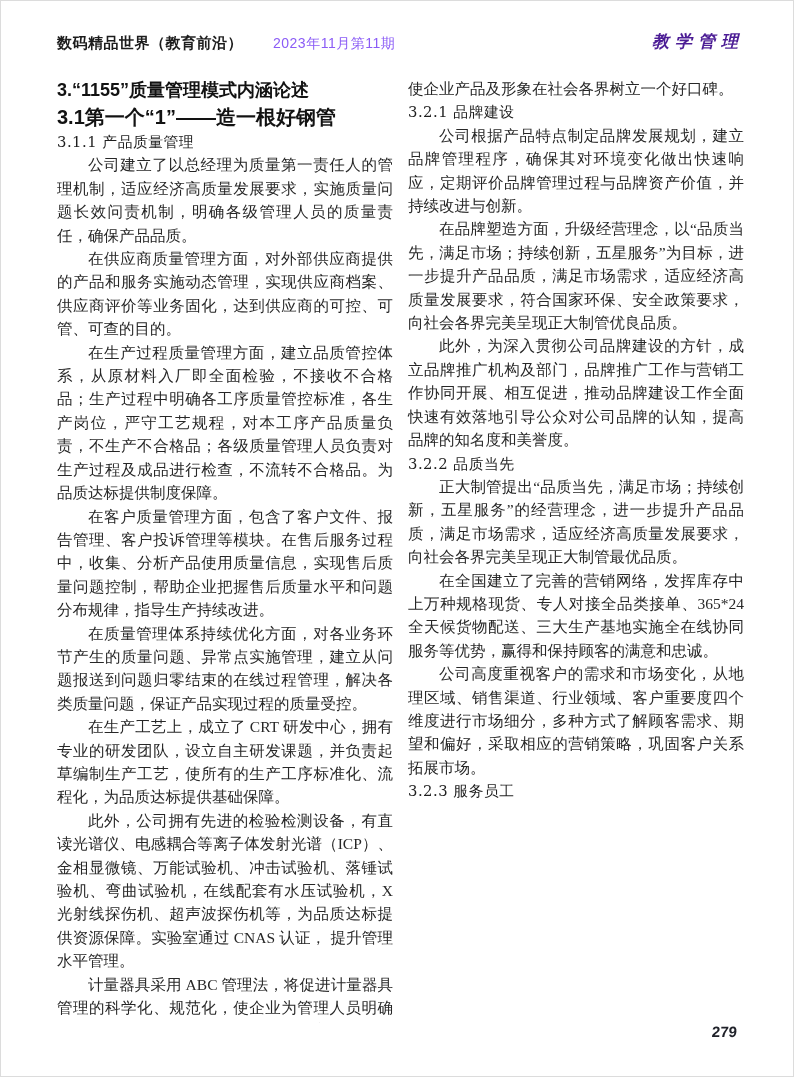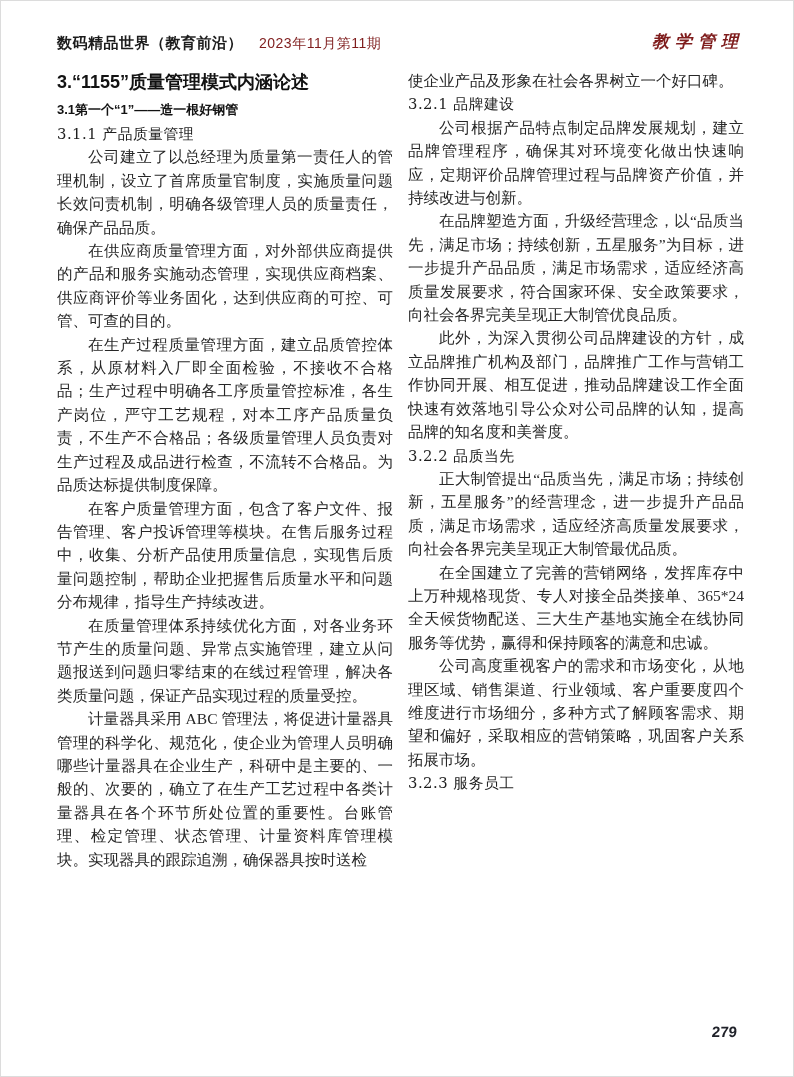--- a/index.html
+++ b/index.html
@@ -21,44 +21,44 @@
     display:flex;justify-content:space-between;align-items:flex-end;
     height:24px;
   }
   .head-left{display:flex;align-items:baseline;}
   .journal{
     font-family:"Liberation Sans", sans-serif;
     font-weight:700;font-size:15px;color:#1c1c1c;letter-spacing:.5px;
   }
   .issue{
     font-family:"Liberation Sans", sans-serif;
-    font-weight:400;font-size:14px;color:#7f1d1d;margin-left:16px;letter-spacing:.5px;
+    font-weight:400;font-size:14px;color:#8b5cf6;margin-left:30px;letter-spacing:.5px;
   }
   .section{
     font-family:"DejaVu Serif", serif;
     font-style:italic;font-weight:600;
-    font-size:17px;color:#7f1d1d;letter-spacing:6px;
+    font-size:17px;color:#4c1d95;letter-spacing:6px;
   }
   .columns{
-    display:flex;gap:15px;margin-top:16px;
+    display:flex;gap:15px;margin-top:24px;
     height:946px;overflow:hidden;
   }
   .col{
     width:337px;
     font-size:15.5px;line-height:23.4px;
     text-align:justify;color:#272727;
   }
   .b-h1{
     font-family:"Liberation Sans", sans-serif;
     font-weight:700;font-size:18px;line-height:26px;color:#121212;
     margin:0 0 2px 0;text-align:left;
   }
   .b-h2{
     font-family:"Liberation Sans", sans-serif;
-    font-weight:700;font-size:13px;line-height:25px;color:#121212;
+    font-weight:700;font-size:20px;line-height:25px;color:#121212;
     margin:0;text-align:left;
   }
   .b-h3{
     font-family:"DejaVu Serif", serif;
     font-size:14.8px;line-height:23.4px;color:#1e1e1e;
     margin:0;text-align:left;letter-spacing:.5px;
   }
   .b-p{margin:0;text-indent:2em;}
   .b-p.noindent{text-indent:0;}
   .pageno{
@@ -80,25 +80,27 @@
     </div>
     <span class="section">教学管理</span>
   </div>
 
   <div class="columns">
 
     <div class="col">
       <p class="b-h1">3.“1155”质量管理模式内涵论述</p>
       <p class="b-h2">3.1第一个“1”——造一根好钢管</p>
       <p class="b-h3">3.1.1 产品质量管理</p>
-      <p class="b-p">公司建立了以总经理为质量第一责任人的管理机制，设立了首席质量官制度，实施质量问题长效问责机制，明确各级管理人员的质量责任，确保产品品质。</p>
+      <p class="b-p">公司建立了以总经理为质量第一责任人的管理机制，适应经济高质量发展要求，实施质量问题长效问责机制，明确各级管理人员的质量责任，确保产品品质。</p>
       <p class="b-p">在供应商质量管理方面，对外部供应商提供的产品和服务实施动态管理，实现供应商档案、供应商评价等业务固化，达到供应商的可控、可管、可查的目的。</p>
       <p class="b-p">在生产过程质量管理方面，建立品质管控体系，从原材料入厂即全面检验，不接收不合格品；生产过程中明确各工序质量管控标准，各生产岗位，严守工艺规程，对本工序产品质量负责，不生产不合格品；各级质量管理人员负责对生产过程及成品进行检查，不流转不合格品。为品质达标提供制度保障。</p>
       <p class="b-p">在客户质量管理方面，包含了客户文件、报告管理、客户投诉管理等模块。在售后服务过程中，收集、分析产品使用质量信息，实现售后质量问题控制，帮助企业把握售后质量水平和问题分布规律，指导生产持续改进。</p>
       <p class="b-p">在质量管理体系持续优化方面，对各业务环节产生的质量问题、异常点实施管理，建立从问题报送到问题归零结束的在线过程管理，解决各类质量问题，保证产品实现过程的质量受控。</p>
+      <p class="b-p">在生产工艺上，成立了 CRT 研发中心，拥有专业的研发团队，设立自主研发课题，并负责起草编制生产工艺，使所有的生产工序标准化、流程化，为品质达标提供基础保障。</p>
+      <p class="b-p">此外，公司拥有先进的检验检测设备，有直读光谱仪、电感耦合等离子体发射光谱（ICP）、金相显微镜、万能试验机、冲击试验机、落锤试验机、弯曲试验机，在线配套有水压试验机，X 光射线探伤机、超声波探伤机等，为品质达标提供资源保障。实验室通过 CNAS 认证， 提升管理水平管理。</p>
       <p class="b-p"><span>计量器具采用 ABC 管理法，将促进计量器具管理的科学化、规范化，使企业为管理人员明确哪些计量器具在企业生产，科研中是主要的、一般的、次要的，确立了在生产工艺过程中各类计量器具在各个环节所处位置的重要性。台账管理、检定管理、状态管理、计量资料库管理模块。实现器具的跟踪追溯，确保器具按时送检</span></p>
 
     </div>
 
     <div class="col">
       <p class="b-p noindent">使企业产品及形象在社会各界树立一个好口碑。</p>
       <p class="b-h3">3.2.1 品牌建设</p>
       <p class="b-p">公司根据产品特点制定品牌发展规划，建立品牌管理程序，确保其对环境变化做出快速响应，定期评价品牌管理过程与品牌资产价值，并持续改进与创新。</p>
       <p class="b-p">在品牌塑造方面，升级经营理念，以“品质当先，满足市场；持续创新，五星服务”为目标，进一步提升产品品质，满足市场需求，适应经济高质量发展要求，符合国家环保、安全政策要求，向社会各界完美呈现正大制管优良品质。</p>
       <p class="b-p">此外，为深入贯彻公司品牌建设的方针，成立品牌推广机构及部门，品牌推广工作与营销工作协同开展、相互促进，推动品牌建设工作全面快速有效落地引导公众对公司品牌的认知，提高品牌的知名度和美誉度。</p>

